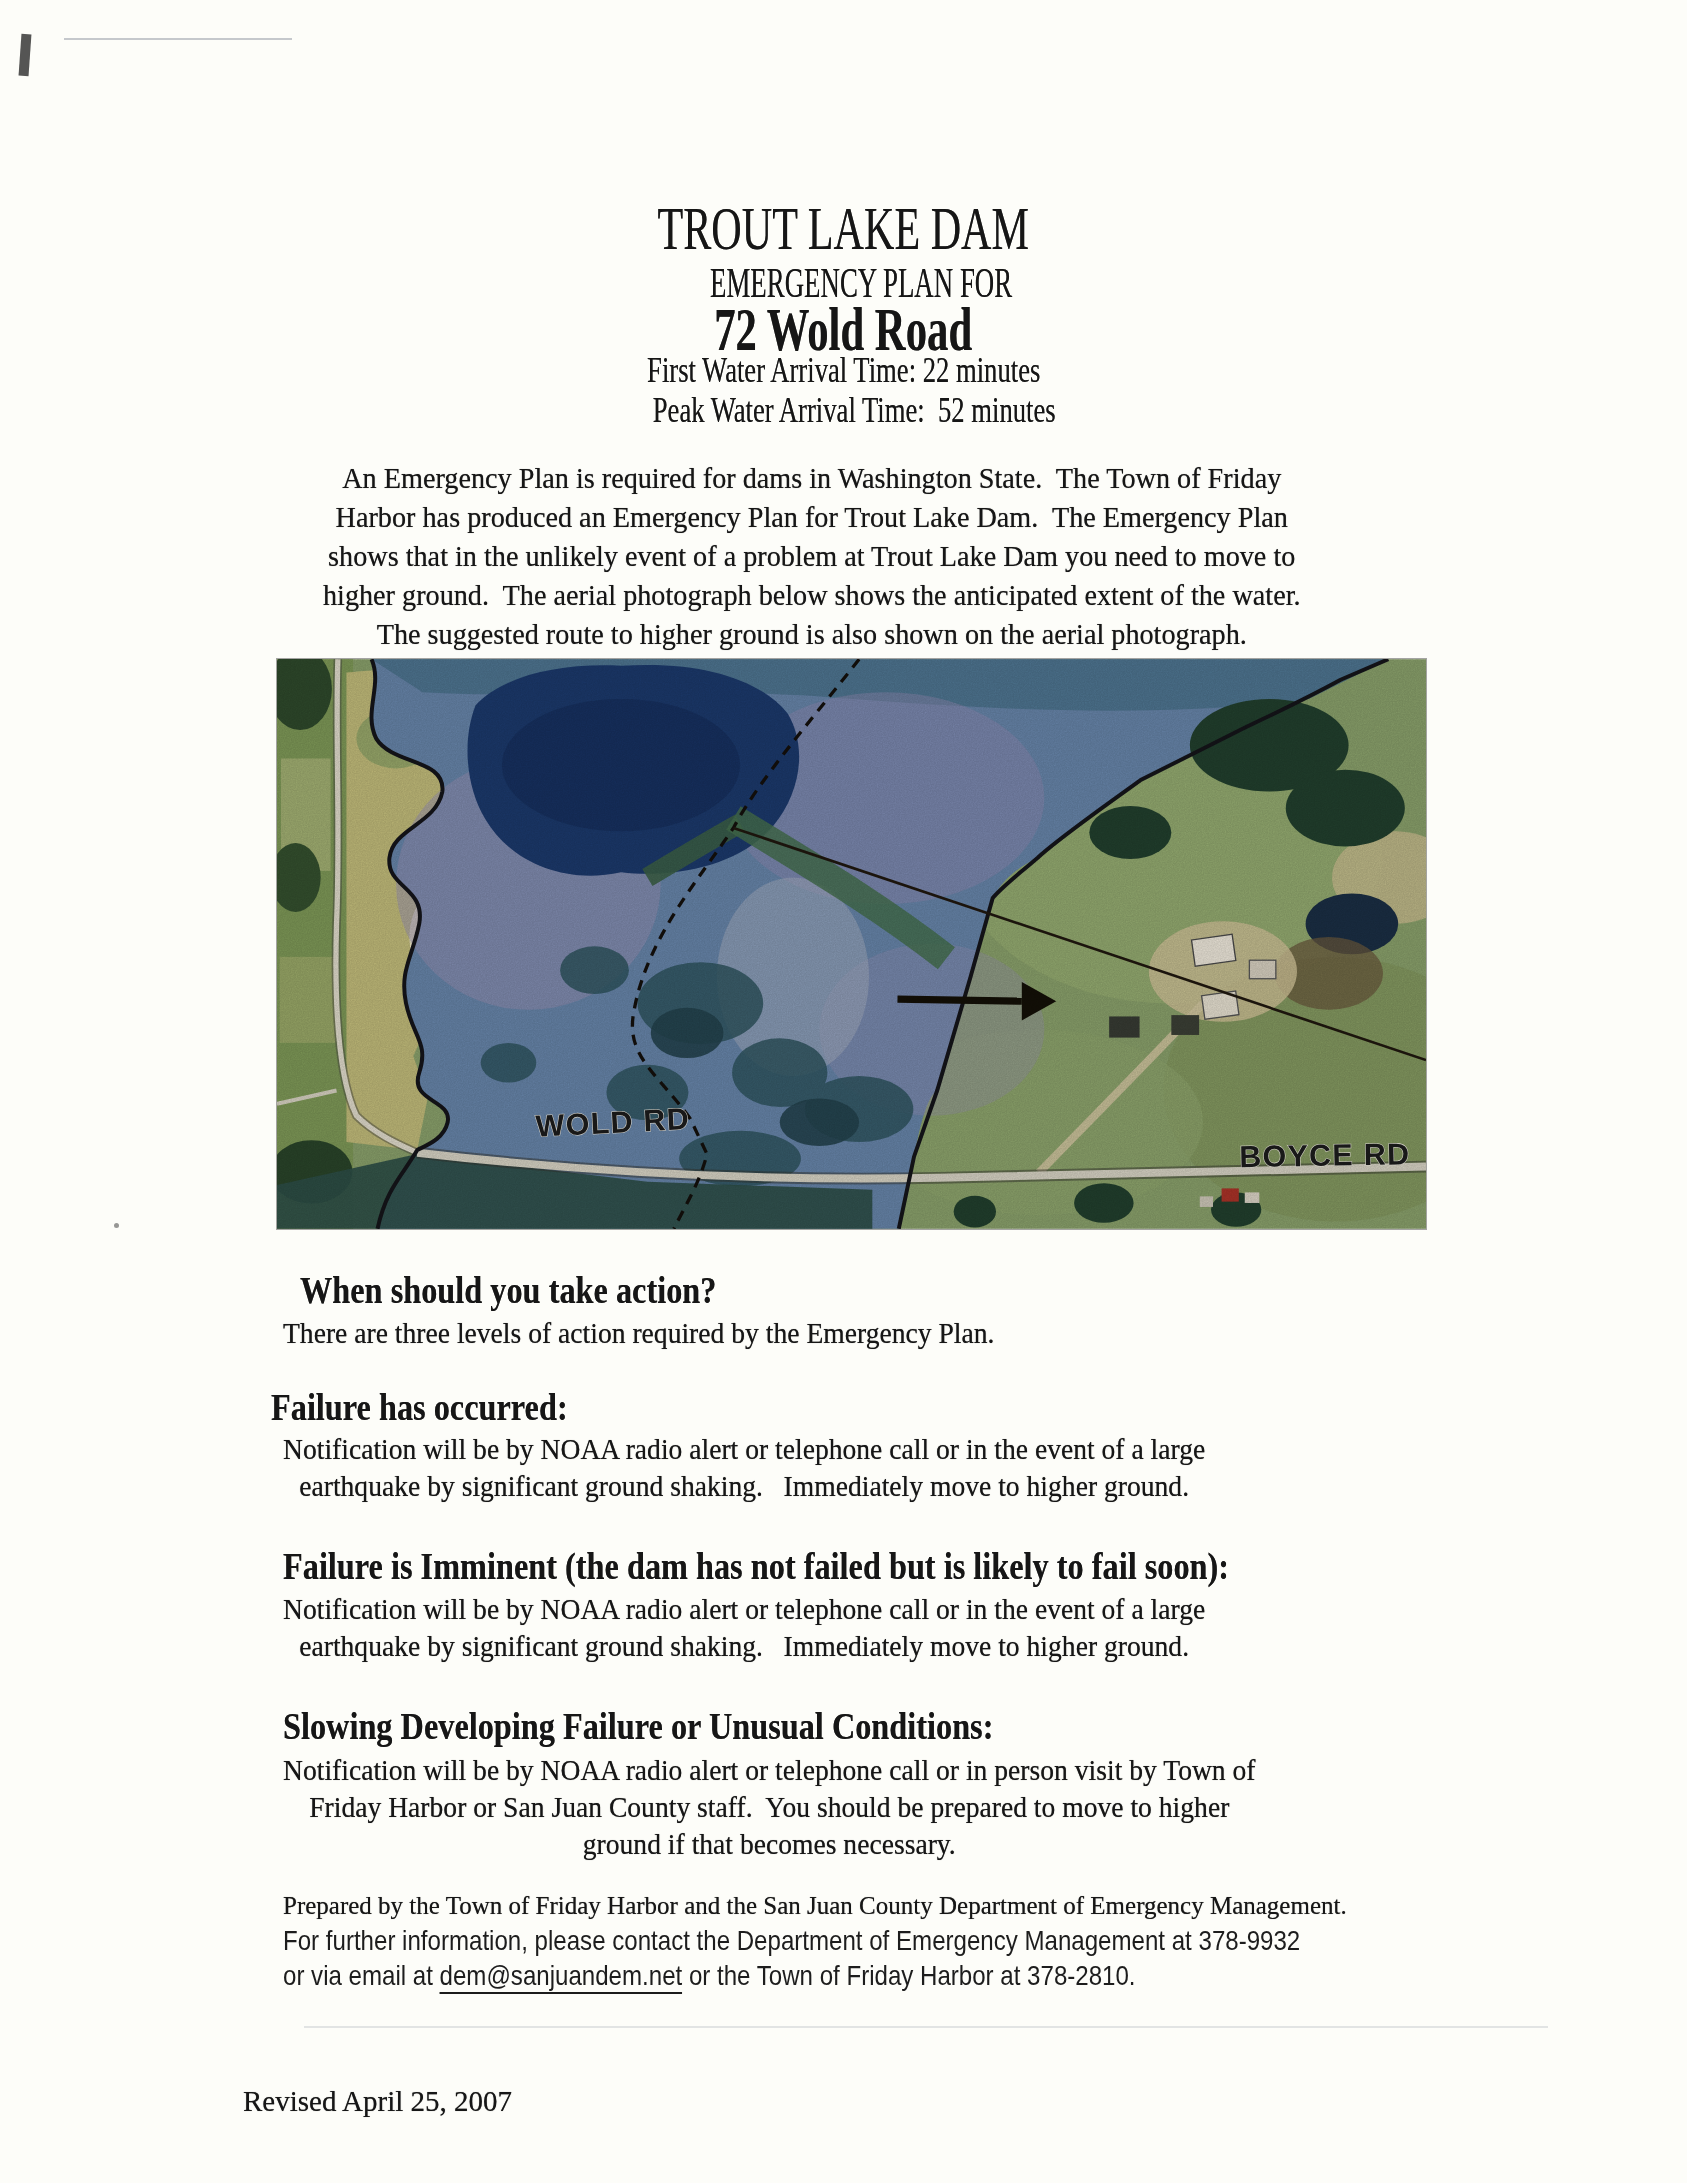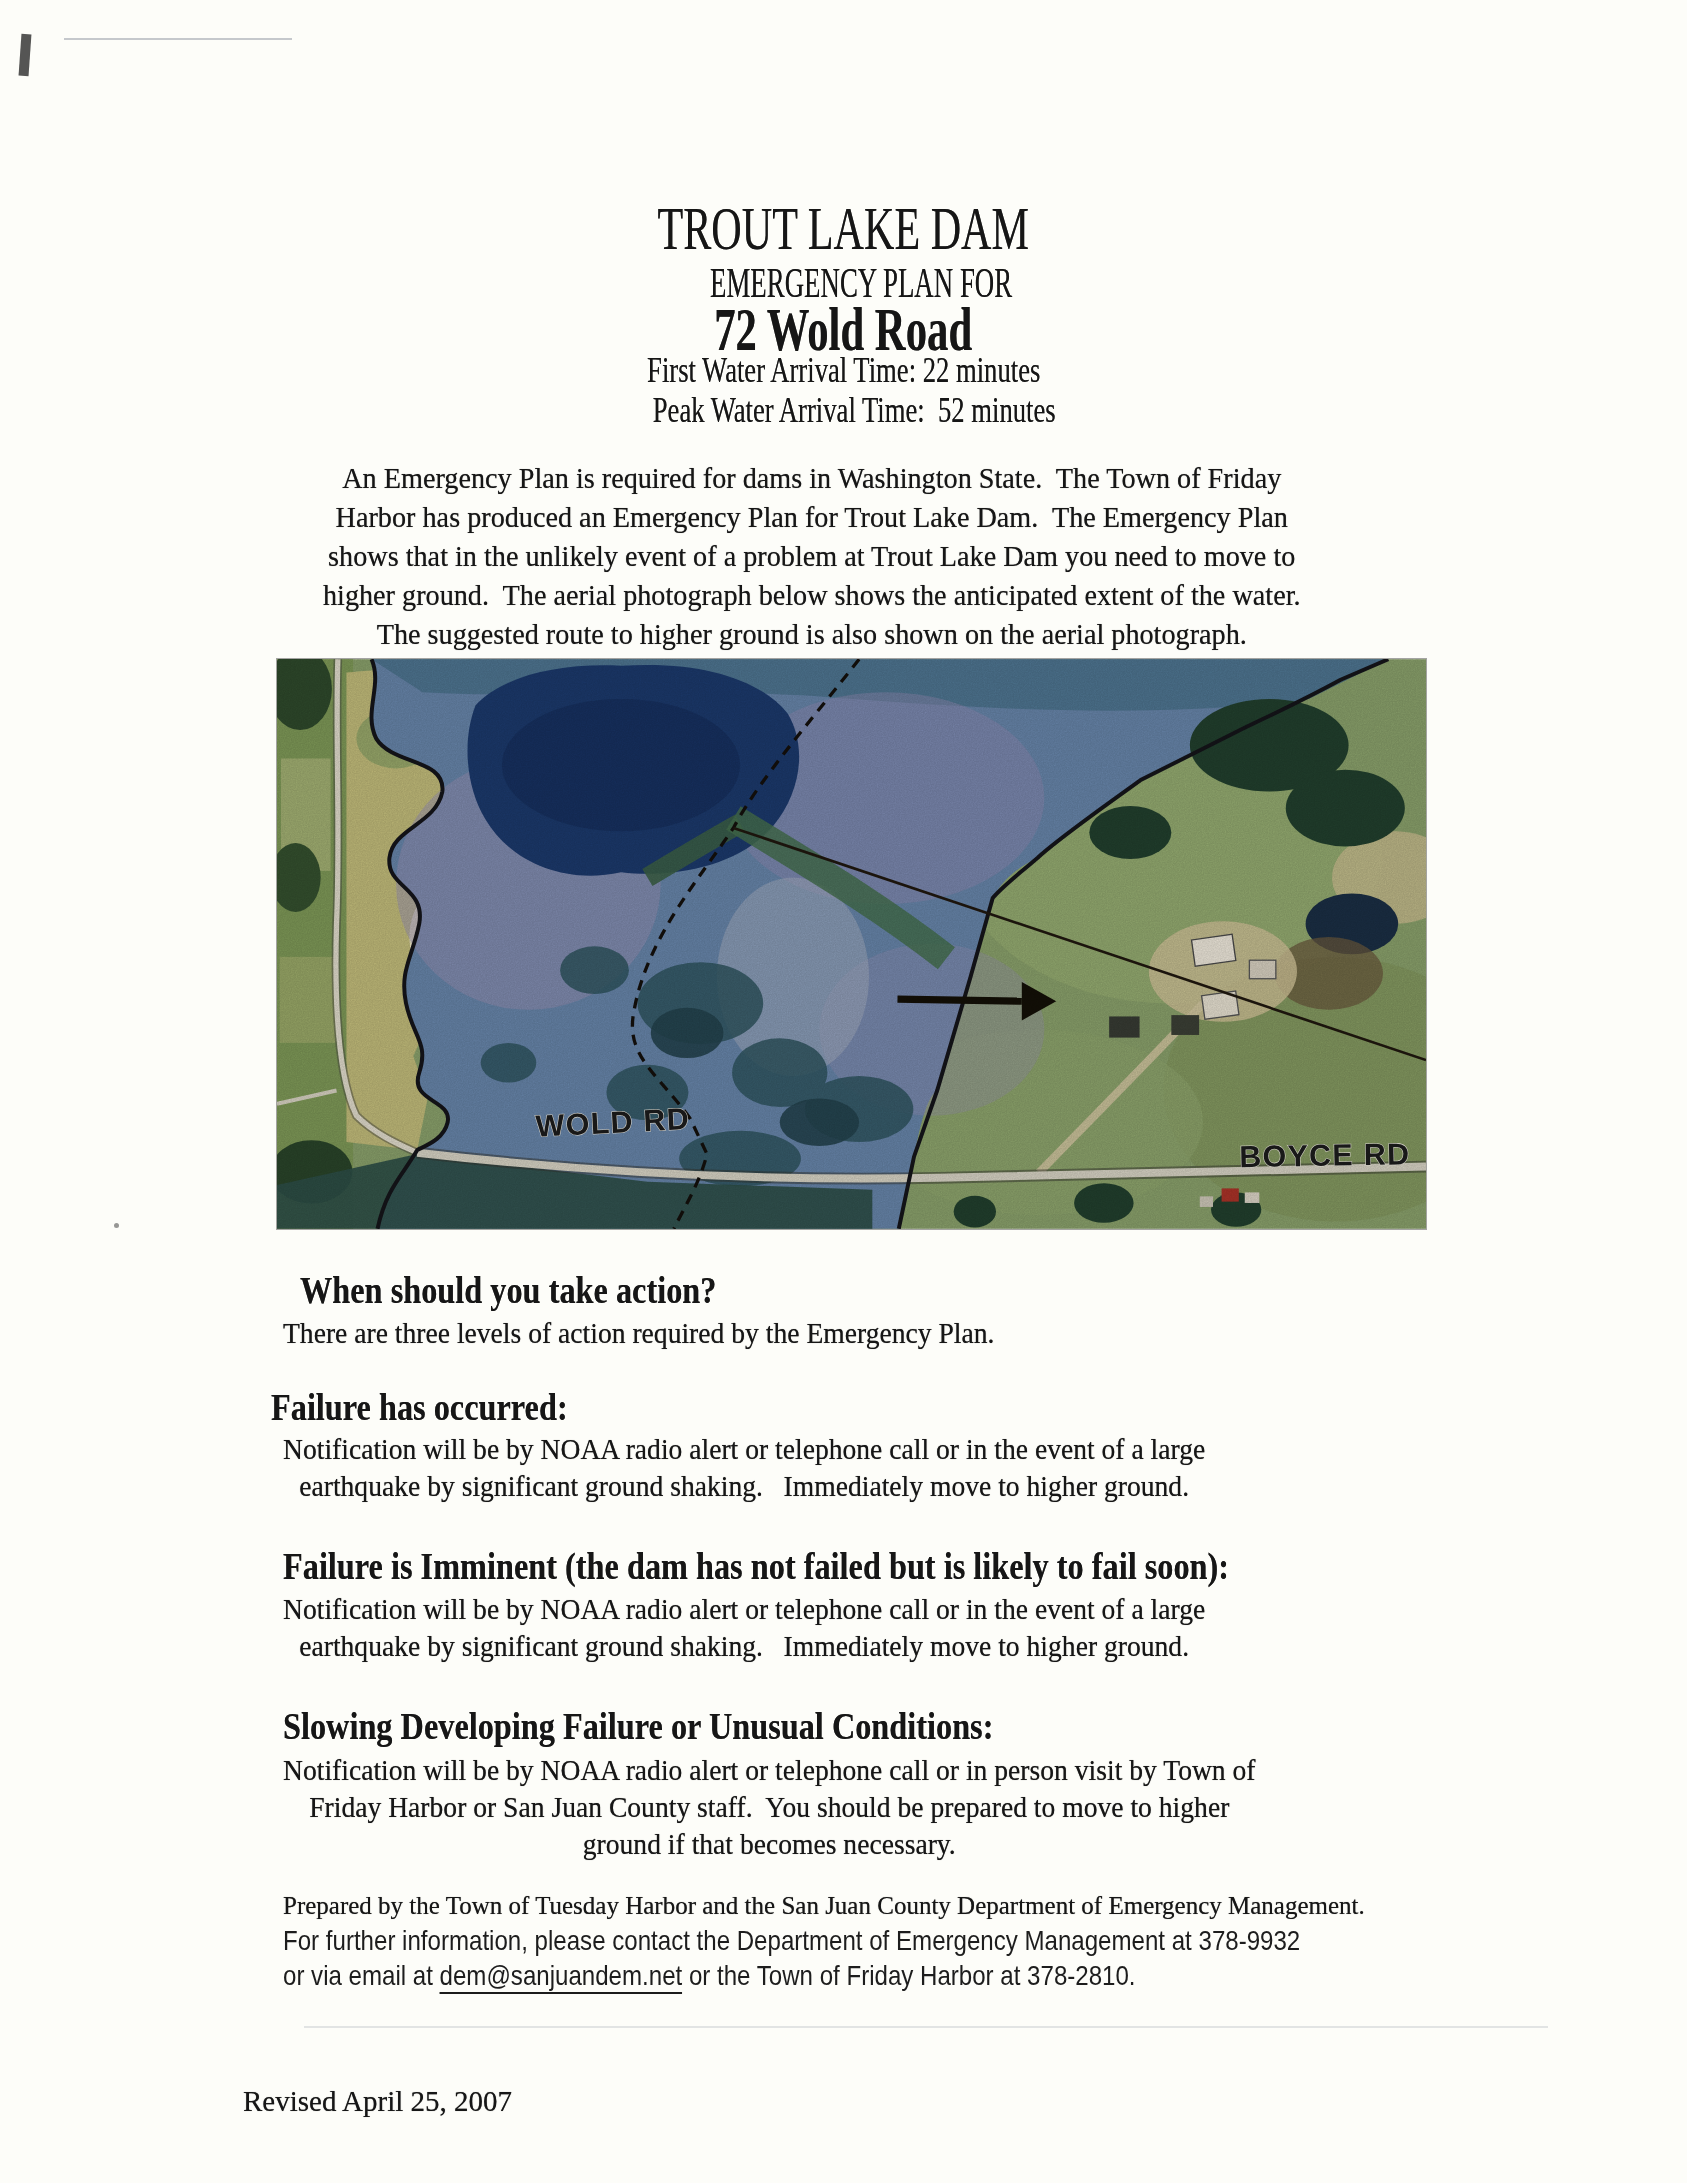--- a/index.html
+++ b/index.html
@@ -188,19 +188,19 @@
     <span class="line">earthquake by significant ground shaking.   Immediately move to higher ground.</span>
   </div>
 
   <div class="abs secthead ink" style="left:283px; top:1704px;"><span class="cx">Slowing Developing Failure or Unusual Conditions:</span></div>
   <div class="abs sectbody ink" style="left:283px; top:1751px;">
     <span class="line">Notification will be by NOAA radio alert or telephone call or in person visit by Town of</span>
     <span class="line">Friday Harbor or San Juan County staff.  You should be prepared to move to higher</span>
     <span class="line">ground if that becomes necessary.</span>
   </div>
 
-  <div class="abs prepared ink" style="left:283px; top:1892px;">Prepared by the Town of Tuesday Harbor and the San Juan County Department of Emergency Management.</div>
+  <div class="abs prepared ink" style="left:283px; top:1892px;">Prepared by the Town of Friday Harbor and the San Juan County Department of Emergency Management.</div>
   <div class="abs sansline" style="left:283px; top:1925px;"><span class="cx">For further information, please contact the Department of Emergency Management at 378-9932</span></div>
   <div class="abs sansline" style="left:283px; top:1960px;"><span class="cx"><span>or via email at </span><span class="email">dem@sanjuandem.net</span><span> or the Town of Friday Harbor at 378-2810.</span></span></div>
   <div class="abs revised ink" style="left:243px; top:2085px;">Revised April 25, 2007</div>
 
 </div>
 
 
 </body></html>

